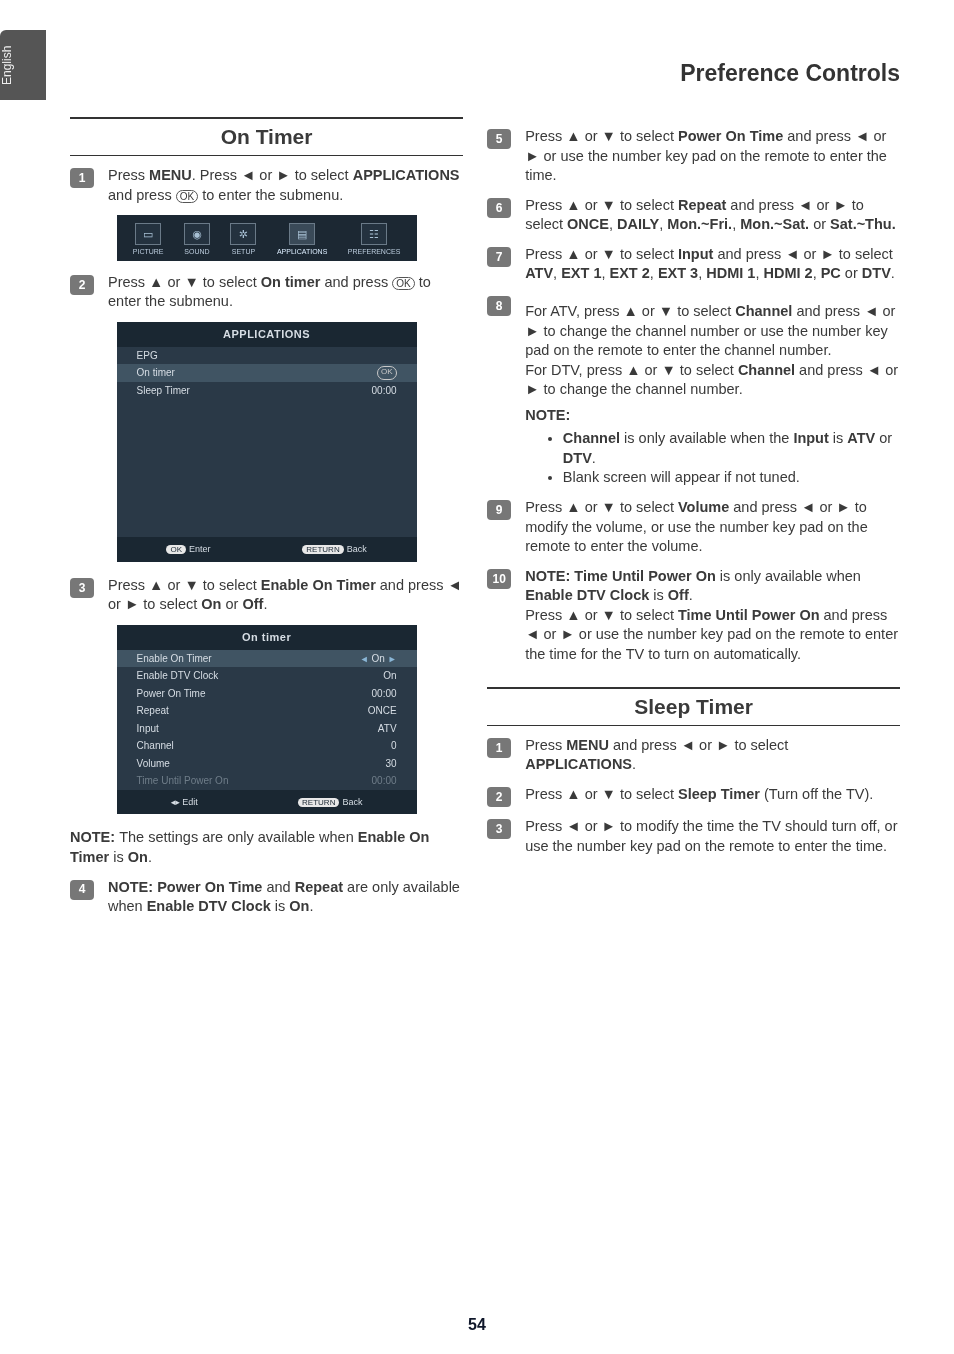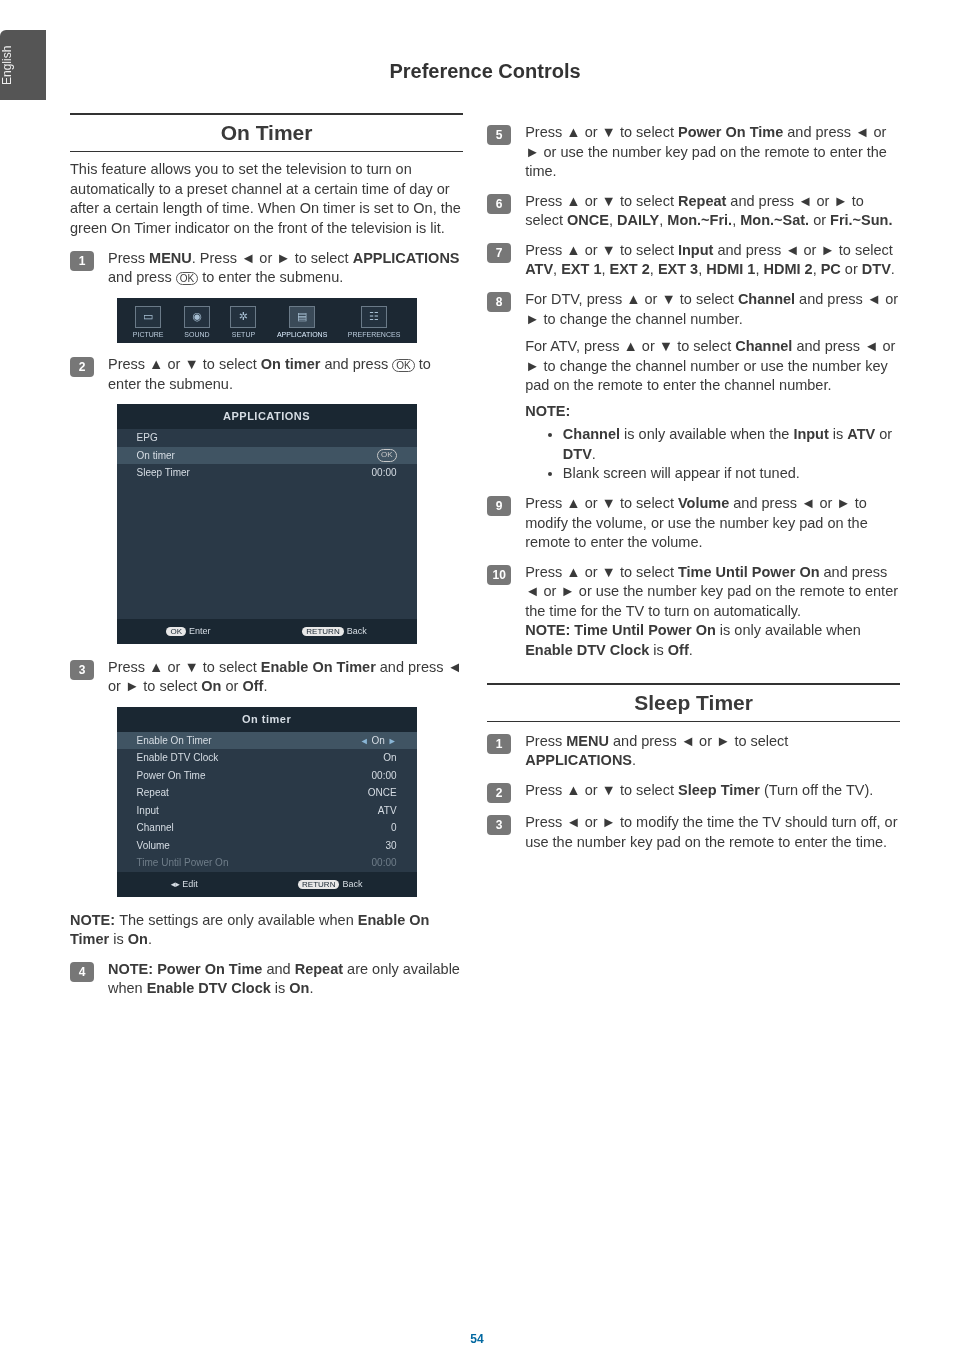--- a/index.html
+++ b/index.html
@@ -23,23 +23,23 @@
     text-align: center;
     font-size: 12px;
     padding: 8px 0;
   }
   .page {
     position: absolute;
     left: 70px; top: 40px;
     width: 830px;
   }
   h1.title {
-    font-size: 20px;
+    font-size: 23px;
     font-weight: bold;
-    text-align: center;
+    text-align: right;
     margin: 20px 0 30px;
     color: #333;
   }
   .columns { display: flex; gap: 24px; }
   .col { flex: 1; font-size: 14.5px; line-height: 1.35; }
   .col.right { flex: 1.05; }
   h2.section {
     font-size: 21px; font-weight: bold; text-align: center;
     border-top: 2px solid #333;
     border-bottom: 1px solid #333;
@@ -84,37 +84,36 @@
   .osd .row { display:flex; justify-content:space-between; padding:2px 20px; }
   .osd .row.sel { background:#405463; }
   .osd .row.dim { color:#6f7d89; }
   .osd .ofooter { display:flex; justify-content:space-around; padding:6px 4px; font-size:9px; }
   .osd .ofooter .btn { background:#e8e8e8; color:#1a2732; border-radius:8px; padding:0 4px; font-size:8px; margin-right:3px; }
   .osd .okpill { display:inline-block; border:1px solid #c8c8c8; color:#c8c8c8; border-radius:7px; font-size:8px; padding:0 3px; }
   .osd .arrow-l, .osd .arrow-r { color:#8ab6d6; font-size:9px; }
   .osd.app .obody { min-height: 190px; }
 
   .pagenum {
-    position:absolute; bottom:8px; left:0; width:100%;
-    text-align:center; font-size:12px; font-weight:bold; color:#0369a1;
+    position:absolute; bottom:20px; left:0; width:100%;
+    text-align:center; font-size:16px; font-weight:bold; color:#0f172a;
   }
 </style>
 </head>
 <body>
 
 <div class="side-tab">English</div>
 
 <div class="page">
   <h1 class="title">Preference Controls</h1>
 
   <div class="columns">
 
     <div class="col">
       <h2 class="section">On Timer</h2>
-      <p>This feature allows you to set the television to turn on automatically to a preset channel at a certain time of day or after a certain length of time. When On timer is set to On, the green On Timer indicator on the front of the television is lit.</p>
 
       <div class="step">
         <div class="num">1</div>
         <div class="txt">
           <span>Press </span><b>MENU</b><span>. Press ◄ or ► to select </span><b>APPLICATIONS</b><span> and press </span><span style="border:1px solid #555;border-radius:8px;font-size:10px;padding:0 3px;">OK</span><span> to enter the submenu.</span>
         </div>
       </div>
 
       <div class="menubar">
         <div class="mi"><div class="mbox">▭</div><span>PICTURE</span></div>
@@ -214,47 +213,47 @@
       </div>
     </div>
 
     <div class="col right">
       <div class="step">
         <div class="num">5</div>
         <div class="txt"><span>Press ▲ or ▼ to select </span><b>Power On Time</b><span> and press ◄ or ► or use the number key pad on the remote to enter the time.</span></div>
       </div>
       <div class="step">
         <div class="num">6</div>
-        <div class="txt"><span>Press ▲ or ▼ to select </span><b>Repeat</b><span> and press ◄ or ► to select </span><b>ONCE</b><span>, </span><b>DAILY</b><span>, </span><b>Mon.~Fri.</b><span>, </span><b>Mon.~Sat.</b><span> or </span><b>Fri.~Sun.</b></div>
+        <div class="txt"><span>Press ▲ or ▼ to select </span><b>Repeat</b><span> and press ◄ or ► to select </span><b>ONCE</b><span>, </span><b>DAILY</b><span>, </span><b>Mon.~Fri.</b><span>, </span><b>Mon.~Sat.</b><span> or </span><b>Sat.~Thu.</b></div>
       </div>
       <div class="step">
         <div class="num">7</div>
         <div class="txt"><span>Press ▲ or ▼ to select </span><b>Input</b><span> and press ◄ or ► to select </span><b>ATV</b><span>, </span><b>EXT 1</b><span>, </span><b>EXT 2</b><span>, </span><b>EXT 3</b><span>, </span><b>HDMI 1</b><span>, </span><b>HDMI 2</b><span>, </span><b>PC</b><span> or </span><b>DTV</b><span>.</span></div>
       </div>
       <div class="step">
         <div class="num">8</div>
         <div class="txt">
+          <p style="margin-top:8px;"><span>For ATV, press ▲ or ▼ to select </span><b>Channel</b><span> and press ◄ or ► to change the channel number or use the number key pad on the remote to enter the channel number.</span></p>
           <p><span>For DTV, press ▲ or ▼ to select </span><b>Channel</b><span> and press ◄ or ► to change the channel number.</span></p>
-          <p style="margin-top:8px;"><span>For ATV, press ▲ or ▼ to select </span><b>Channel</b><span> and press ◄ or ► to change the channel number or use the number key pad on the remote to enter the channel number.</span></p>
           <p style="margin-top:6px;"><b>NOTE:</b></p>
           <ul class="bullets" style="margin-left:2.6em; margin-top:4px;">
             <li><b>Channel</b><span> is only available when the </span><b>Input</b><span> is </span><b>ATV</b><span> or </span><b>DTV</b><span>.</span></li>
             <li>Blank screen will appear if not tuned.</li>
           </ul>
         </div>
       </div>
       <div class="step">
         <div class="num">9</div>
         <div class="txt"><span>Press ▲ or ▼ to select </span><b>Volume</b><span> and press ◄ or ► to modify the volume, or use the number key pad on the remote to enter the volume.</span></div>
       </div>
       <div class="step">
         <div class="num">10</div>
         <div class="txt">
+          <p><b>NOTE: </b><b>Time Until Power On</b><span> is only available when </span><b>Enable DTV Clock</b><span> is </span><b>Off</b><span>.</span></p>
           <p><span>Press ▲ or ▼ to select </span><b>Time Until Power On</b><span> and press ◄ or ► or use the number key pad on the remote to enter the time for the TV to turn on automatically.</span></p>
-          <p><b>NOTE: </b><b>Time Until Power On</b><span> is only available when </span><b>Enable DTV Clock</b><span> is </span><b>Off</b><span>.</span></p>
         </div>
       </div>
 
       <h2 class="section" style="margin-top:22px;">Sleep Timer</h2>
       <div class="step">
         <div class="num">1</div>
         <div class="txt"><span>Press </span><b>MENU</b><span> and press ◄ or ► to select </span><b>APPLICATIONS</b><span>.</span></div>
       </div>
       <div class="step">
         <div class="num">2</div>

